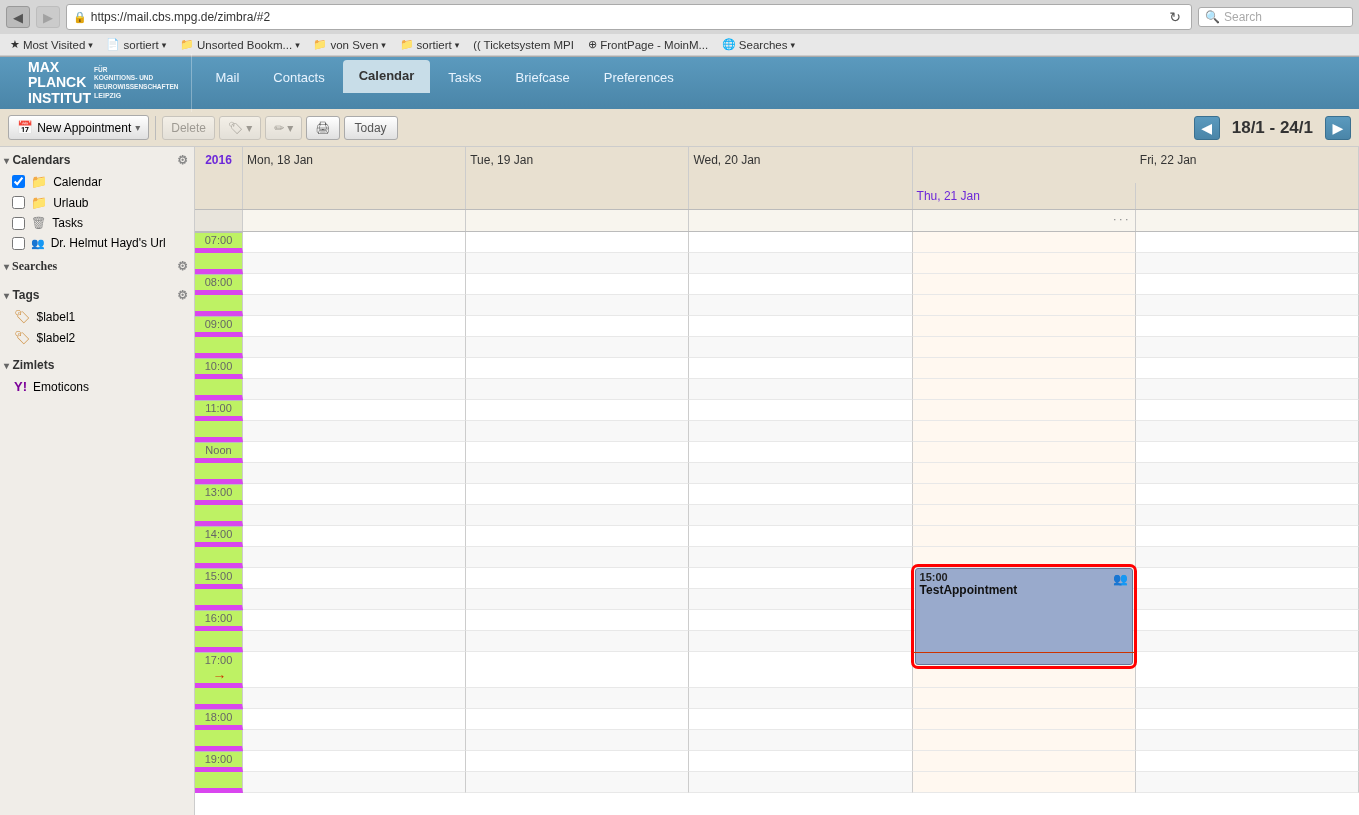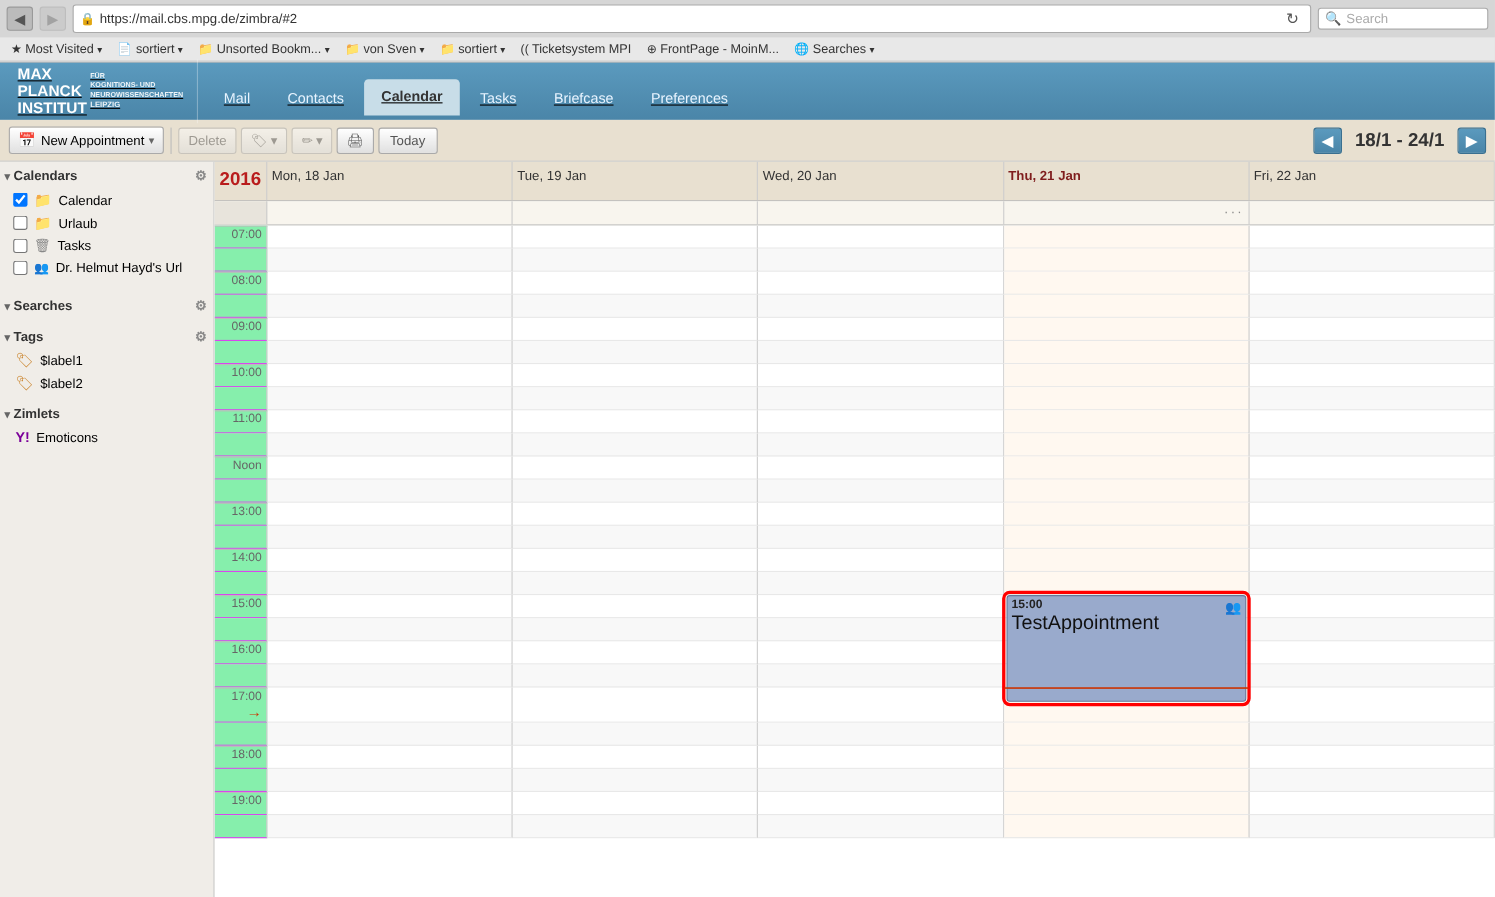--- a/index.html
+++ b/index.html
@@ -74,23 +74,22 @@
       gap: 3px;
       border-radius: 3px;
       color: #333;
     }
 
     
     .app-header {
       background: linear-gradient(to bottom, #5b9abe, #4a85a8);
       display: flex;
       align-items: center;
-      padding: 4px;
+      padding: 16px;
       height: 52px;
-      text-decoration: underline;
     }
     .app-logo {
       display: flex;
       flex-direction: column;
       align-items: center;
       padding: 6px 12px;
       color: white;
       font-size: 7px;
       font-weight: bold;
       border-right: 1px solid rgba(255,255,255,0.3);
@@ -215,21 +214,21 @@
       display: flex; align-items: center;
       padding: 3px 4px 3px 12px;
       font-size: 12px;
       gap: 6px;
       cursor: pointer;
     }
     .calendar-item input[type=checkbox] { margin: 0; }
     .calendar-folder-icon { color: #4477cc; font-size: 13px; }
     .calendar-trash-icon { color: #888; font-size: 12px; }
     .calendar-shared-icon { color: #4477cc; font-size: 11px; }
-    .searches-section { margin-top: 12px; }
+    .searches-section { margin-top: 0; font-family: Liberation Serif, serif; }
     .tags-section { margin-top: 4px; }
     .tag-item {
       display: flex; align-items: center;
       padding: 3px 4px 3px 14px;
       font-size: 12px;
       gap: 6px;
       cursor: pointer;
     }
     .tag-icon { color: #cc8833; font-size: 13px; }
     .zimlets-section { margin-top: 4px; }
@@ -257,29 +256,30 @@
       min-height: 36px;
     }
     .cal-header-cell {
       padding: 6px 4px;
       text-align: left;
       font-size: 12px;
       border-right: 1px solid #ccc;
       color: #333;
     }
     .cal-header-cell.today {
-      color: #7f1d1d;
-      font-weight: bold;
+      color: #6d28d9;
+      font-weight: normal;
+      margin-top: 36px;
     }
     .cal-header-year {
       padding: 6px 4px;
       text-align: center;
-      font-size: 17px;
+      font-size: 12px;
       border-right: 1px solid #ccc;
-      color: #b91c1c;
+      color: #6d28d9;
       font-weight: bold;
     }
     .cal-allday-row {
       display: grid;
       grid-template-columns: 48px repeat(5, 1fr);
       border-bottom: 1px solid #bbb;
       min-height: 22px;
       background: #f8f5ee;
     }
     .cal-allday-label {
@@ -297,26 +297,26 @@
     }
     .cal-time-row {
       display: grid;
       grid-template-columns: 48px repeat(5, 1fr);
       min-height: 21px;
     }
     .cal-time-row:nth-child(odd) { background: #fff; }
     .cal-time-row:nth-child(even) { background: #f8f8f8; }
     .cal-time-label {
       border-right: 1px solid #ccc;
-      border-bottom: 1px solid #d946ef;
+      border-bottom: 5px solid #d946ef;
       padding: 1px 4px;
       font-size: 11px;
       color: #666;
-      text-align: right;
-      background: #86efac;
+      text-align: center;
+      background: #bef264;
     }
     .cal-time-label.hour {
       border-top: 1px solid #bbb;
       font-weight: normal;
     }
     .cal-cell {
       border-right: 1px solid #ccc;
       border-bottom: 1px solid #e8e8e8;
       position: relative;
     }
@@ -332,21 +332,21 @@
       border: 1px solid #667799;
       border-radius: 3px;
       padding: 2px 4px;
       font-size: 11px;
       cursor: pointer;
       overflow: hidden;
       outline: 3px solid red;
       outline-offset: 1px;
     }
     .appt-time { font-size: 11px; color: #222; font-weight: bold; }
-    .appt-title { font-size: 18px; font-weight: normal; color: #111; }
+    .appt-title { font-size: 12px; font-weight: bold; color: #111; }
     .appt-icon { position: absolute; right: 3px; top: 3px; font-size: 12px; color: #444; }
 
     
     .today-indicator {
       position: absolute;
       left: 0; right: 0;
       height: 1px;
       background: #cc3300;
       z-index: 10;
     }

